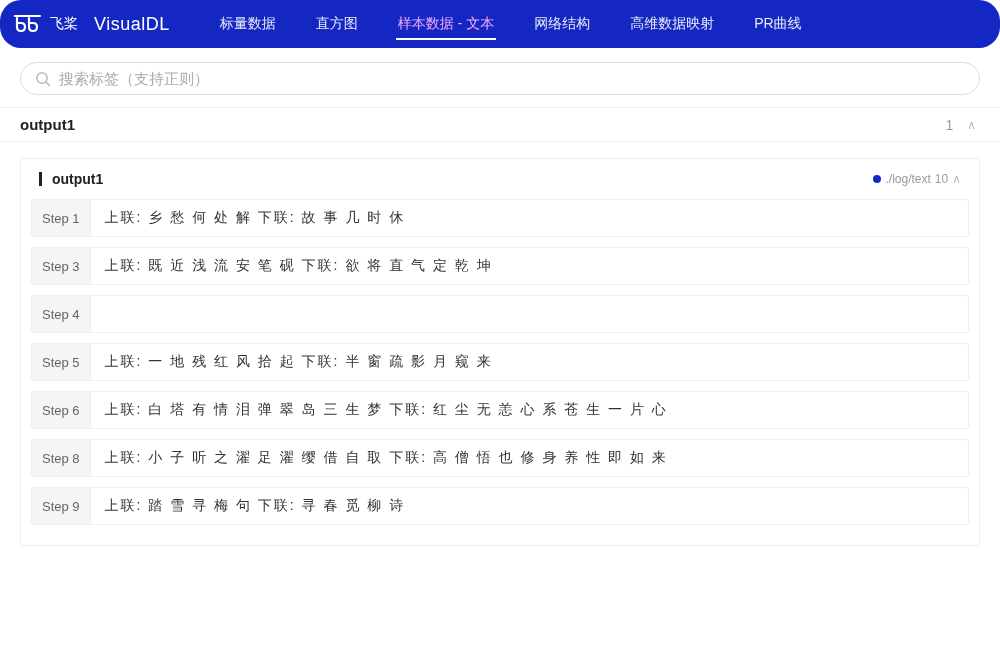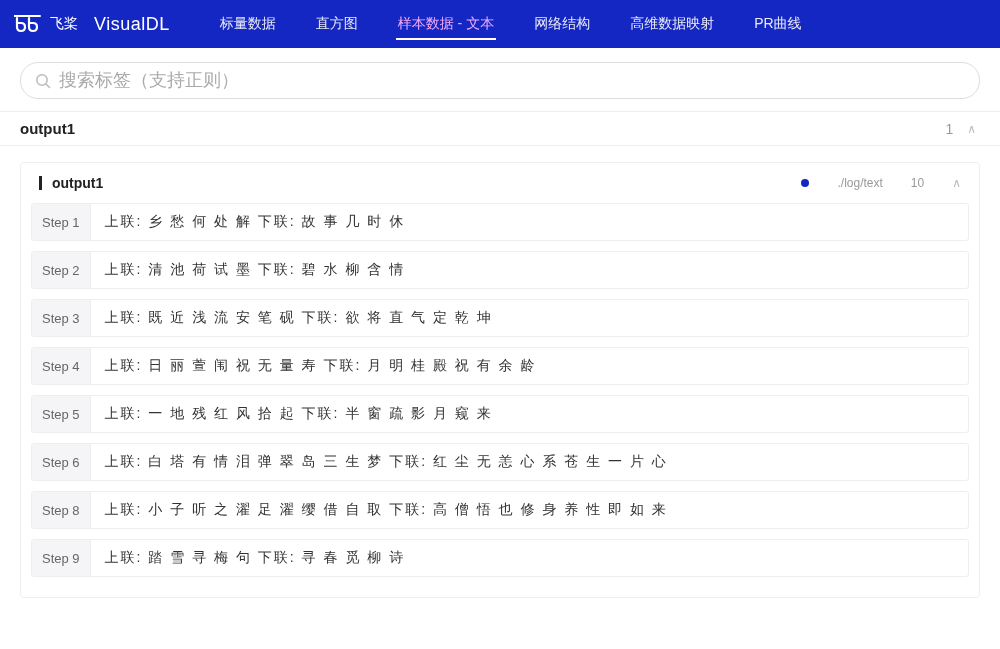--- a/index.html
+++ b/index.html
@@ -12,20 +12,21 @@
   }
 
   
   .header {
     background: #1527C2;
     height: 48px;
     display: flex;
     align-items: center;
     padding: 0 14px;
     color: #fff;
+    border-radius: 21px;
   }
   .logo-wrap {
     display: flex;
     align-items: center;
     gap: 8px;
     margin-right: 12px;
   }
   .logo-wrap svg { display: block; }
   .logo-text {
     font-size: 14px;
@@ -74,21 +75,21 @@
     align-items: center;
     border: 1px solid #ddd;
     border-radius: 18px;
     padding: 7px 14px;
     gap: 8px;
     background: #fff;
   }
   .search-box input {
     border: none;
     outline: none;
-    font-size: 18px;
+    font-size: 15px;
     flex: 1;
     color: #333;
     background: transparent;
   }
   .search-box input::placeholder {
     color: #aaa;
   }
 
   
   .section-header {
@@ -134,21 +135,21 @@
     color: #222;
   }
   .panel-title .bar {
     width: 3px;
     height: 14px;
     background: #222;
   }
   .panel-meta {
     display: flex;
     align-items: center;
-    gap: 28px;
+    gap: 4px;
     color: #999;
     font-size: 12px;
   }
   .dot {
     width: 8px;
     height: 8px;
     border-radius: 50%;
     background: #1527C2;
     display: inline-block;
   }
@@ -245,30 +246,25 @@
       <span>10</span>
       <span class="chevron">∧</span>
     </div>
   </div>
   <div class="steps">
       <div class="step-row">
         <div class="step-label">Step 1</div>
         <div class="step-content">上联: 乡 愁 何 处 解 下联: 故 事 几 时 休</div>
       </div>
       <div class="step-row">
-        <div class="step-label">Step 2</div>
-        <div class="step-content">上联: 清 池 荷 试 墨 下联: 碧 水 柳 含 情</div>
-      </div>
-      <div class="step-row">
         <div class="step-label">Step 3</div>
         <div class="step-content">上联: 既 近 浅 流 安 笔 砚 下联: 欲 将 直 气 定 乾 坤</div>
       </div>
       <div class="step-row">
         <div class="step-label">Step 4</div>
-        <div class="step-content">上联: 日 丽 萱 闱 祝 无 量 寿 下联: 月 明 桂 殿 祝 有 余 龄</div>
       </div>
       <div class="step-row">
         <div class="step-label">Step 5</div>
         <div class="step-content">上联: 一 地 残 红 风 拾 起 下联: 半 窗 疏 影 月 窥 来</div>
       </div>
       <div class="step-row">
         <div class="step-label">Step 6</div>
         <div class="step-content">上联: 白 塔 有 情 泪 弹 翠 岛 三 生 梦 下联: 红 尘 无 恙 心 系 苍 生 一 片 心</div>
       </div>
       <div class="step-row">

